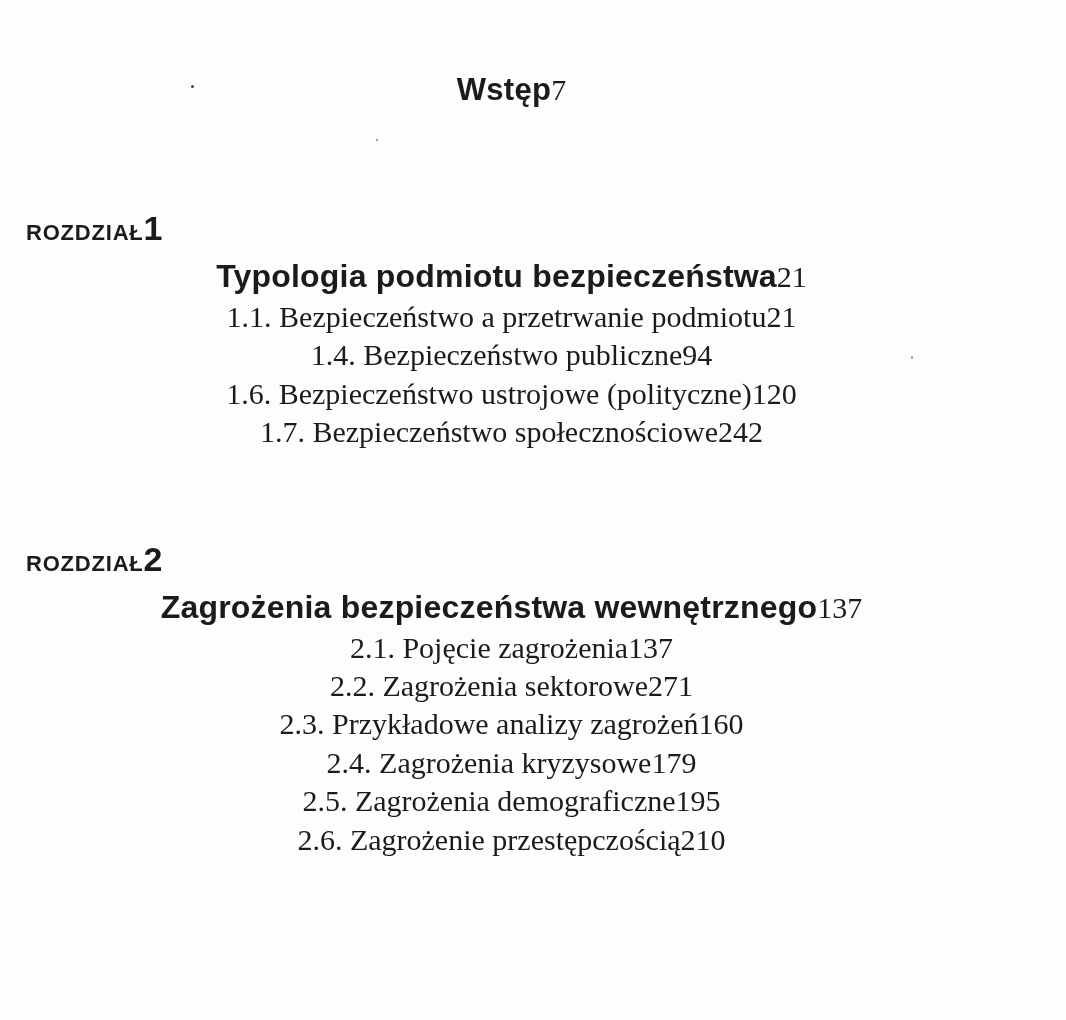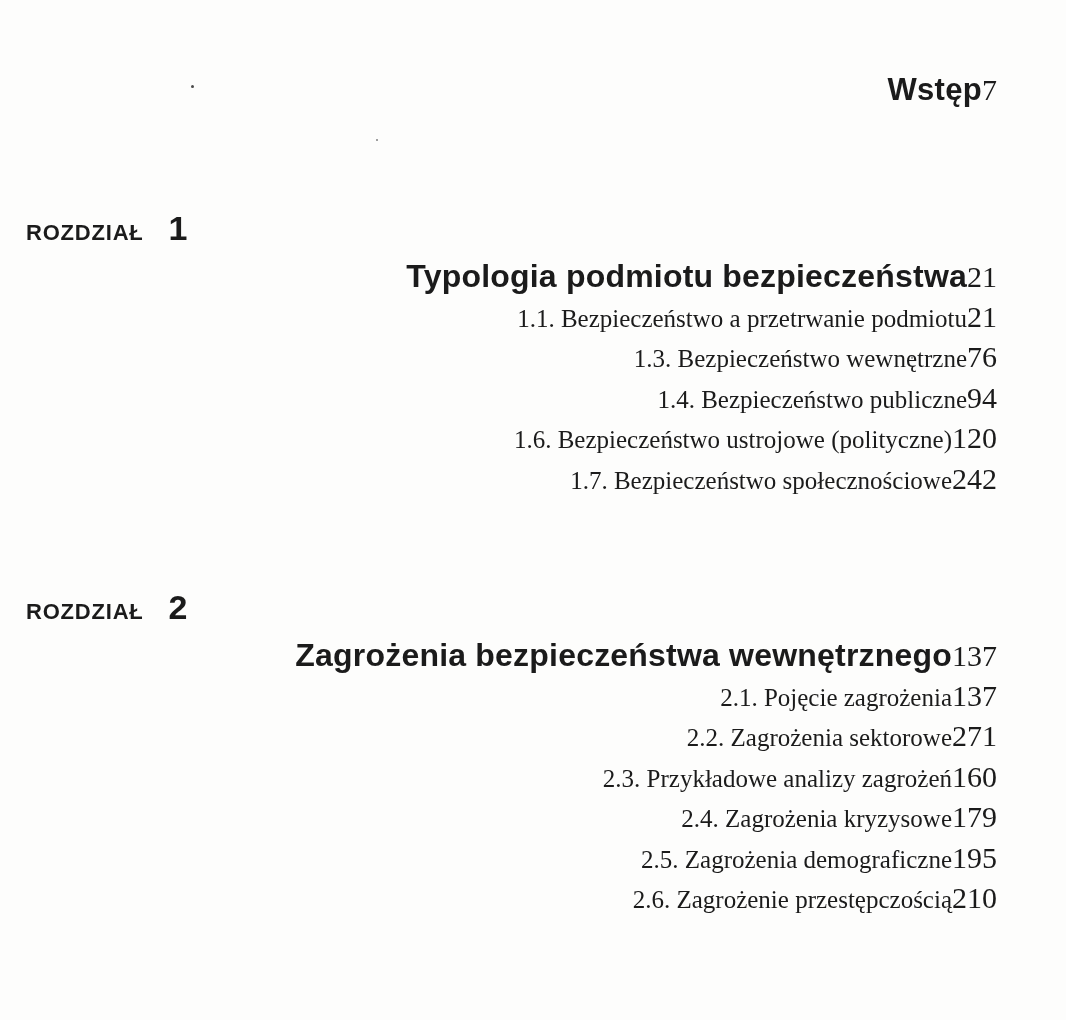--- a/index.html
+++ b/index.html
@@ -17,39 +17,39 @@
   }
   .page {
     box-sizing: border-box;
     width: 1066px;
     height: 1020px;
     padding: 0 69px 0 26px;
     position: relative;
   }
   .row {
     display: flex;
-    justify-content: flex-end;
+    justify-content: center;
     align-items: baseline;
   }
   
   .front-row {
     margin-top: 73px;
   }
   .front-label {
     font-family: "Liberation Sans", sans-serif;
     font-weight: 700;
     font-size: 31px;
     line-height: 34px;
     letter-spacing: 0.3px;
   }
   
   .chapter-heading {
     display: flex;
     align-items: baseline;
-    gap: 25px;
+    gap: 0;
     line-height: 40px;
   }
   .chapter-heading.ch1 { margin-top: 101px; }
   .chapter-heading.ch2 { margin-top: 87px; }
   .chapter-word {
     font-family: "Liberation Sans", sans-serif;
     font-weight: 700;
     font-size: 22px;
     letter-spacing: 0.8px;
   }
@@ -71,21 +71,21 @@
   }
   
   .entries {
     margin-top: 2px;
   }
   .entry-row {
     line-height: 38.4px;
   }
   .entry-label {
     font-family: "Liberation Serif", serif;
-    font-size: 25px;
+    font-size: 30px;
   }
   .pagenum {
     font-family: "Liberation Serif", serif;
     font-size: 30px;
     text-align: right;
     white-space: nowrap;
   }
   
   .speck {
     position: absolute;
@@ -115,24 +115,20 @@
     <span class="chapter-num">1</span>
   </div>
   <div class="row chapter-title-row">
     <span class="chapter-title">Typologia podmiotu bezpieczeństwa</span>
     <span class="pagenum">21</span>
   </div>
   <div class="entries">
     <div class="row entry-row">
       <span class="entry-label">1.1. Bezpieczeństwo a przetrwanie podmiotu</span>
       <span class="pagenum">21</span>
-    </div>
-    <div class="row entry-row">
-      <span class="entry-label">1.3. Bezpieczeństwo wewnętrzne</span>
-      <span class="pagenum">76</span>
     </div>
     <div class="row entry-row">
       <span class="entry-label">1.4. Bezpieczeństwo publiczne</span>
       <span class="pagenum">94</span>
     </div>
     <div class="row entry-row">
       <span class="entry-label">1.6. Bezpieczeństwo ustrojowe (polityczne)</span>
       <span class="pagenum">120</span>
     </div>
     <div class="row entry-row">

